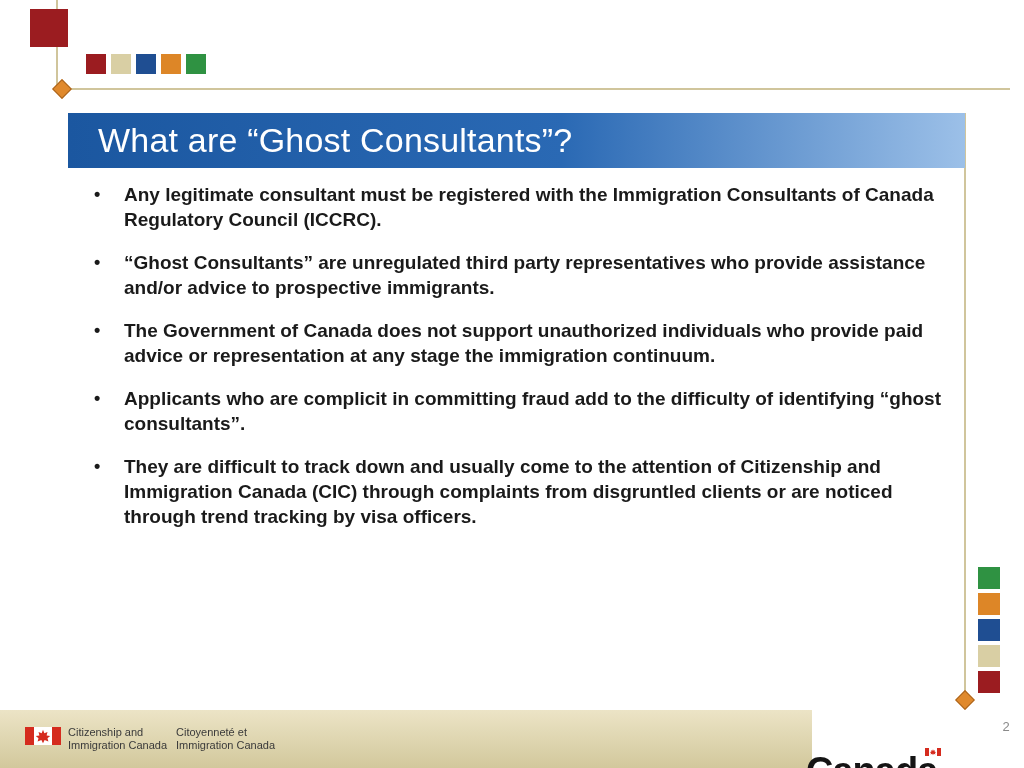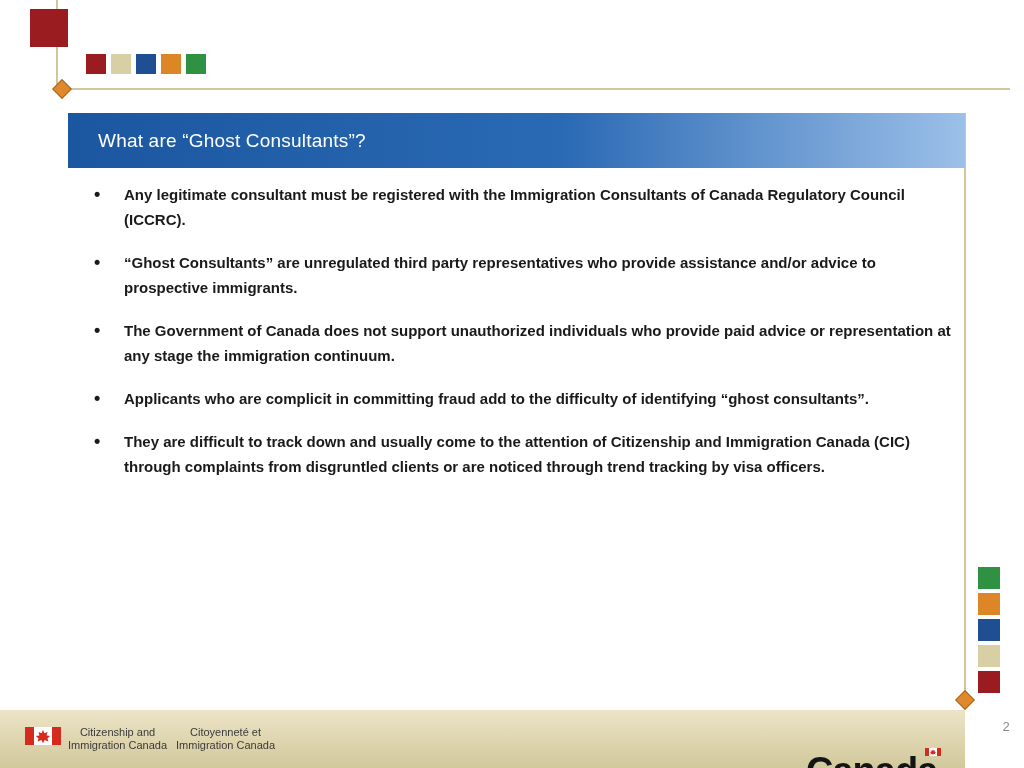--- a/index.html
+++ b/index.html
@@ -22,47 +22,47 @@
   .diamond.tl { left:55px; top:82px; }
   .diamond.br { left:958px; top:693px; }
 
   
   .title-banner {
     position:absolute; left:68px; top:113px; width:897px; height:55px;
     background:linear-gradient(to right, #1b57a0 0%, #2a69b4 55%, #9cc0e8 100%);
     display:flex; align-items:center; z-index:2;
   }
   .title-banner h1 {
-    margin:0 0 0 30px; font-size:19px; font-weight:400; color:#ffffff;
+    margin:0 0 0 30px; font-size:34px; font-weight:400; color:#ffffff;
     font-family:"Liberation Sans", sans-serif; letter-spacing:0.2px;
   }
 
   
   .vline-right { position:absolute; left:964px; top:113px; width:2px; height:587px; background:#d0c59c; z-index:1; }
   .square-col  { position:absolute; left:978px; top:567px; display:flex; flex-direction:column; gap:4px; z-index:2; }
   .square-col .sq { width:22px; height:22px; }
 
   
   ul.bullets {
     position:absolute; left:88px; top:182px; width:872px;
     margin:0; padding:0; list-style:none; z-index:2;
   }
   ul.bullets li {
     position:relative; padding-left:36px; margin-bottom:18px;
-    font-size:15px; line-height:25px; font-weight:600; color:#1a1a1a;
+    font-size:19px; line-height:25px; font-weight:600; color:#1a1a1a;
   }
   ul.bullets li::before {
     content:"\2022"; position:absolute; left:6px; top:0;
     font-size:18px; color:#1a1a1a;
   }
 
   
   .footer-bar {
-    position:absolute; left:0; top:710px; width:965px; height:58px;
-    background:linear-gradient(to bottom, #ece4c6 0%, #d2c89c 100%); z-index:2;text-align:center;
+    position:absolute; left:0; top:710px; width:812px; height:58px;
+    background:linear-gradient(to bottom, #ece4c6 0%, #d2c89c 100%); z-index:2;
   }
   .flag-icon { position:absolute; left:25px; top:17px; width:36px; height:18px; }
   .flag-icon svg { display:block; width:100%; height:100%; }
   .dept { position:absolute; top:16px; font-size:11px; line-height:13px; color:#3a3a3a; }
   .dept.en { left:68px; }
   .dept.fr { left:176px; }
   .dept span { display:block; }
 
   .wordmark {
     position:absolute; left:806px; top:0px; height:58px;

